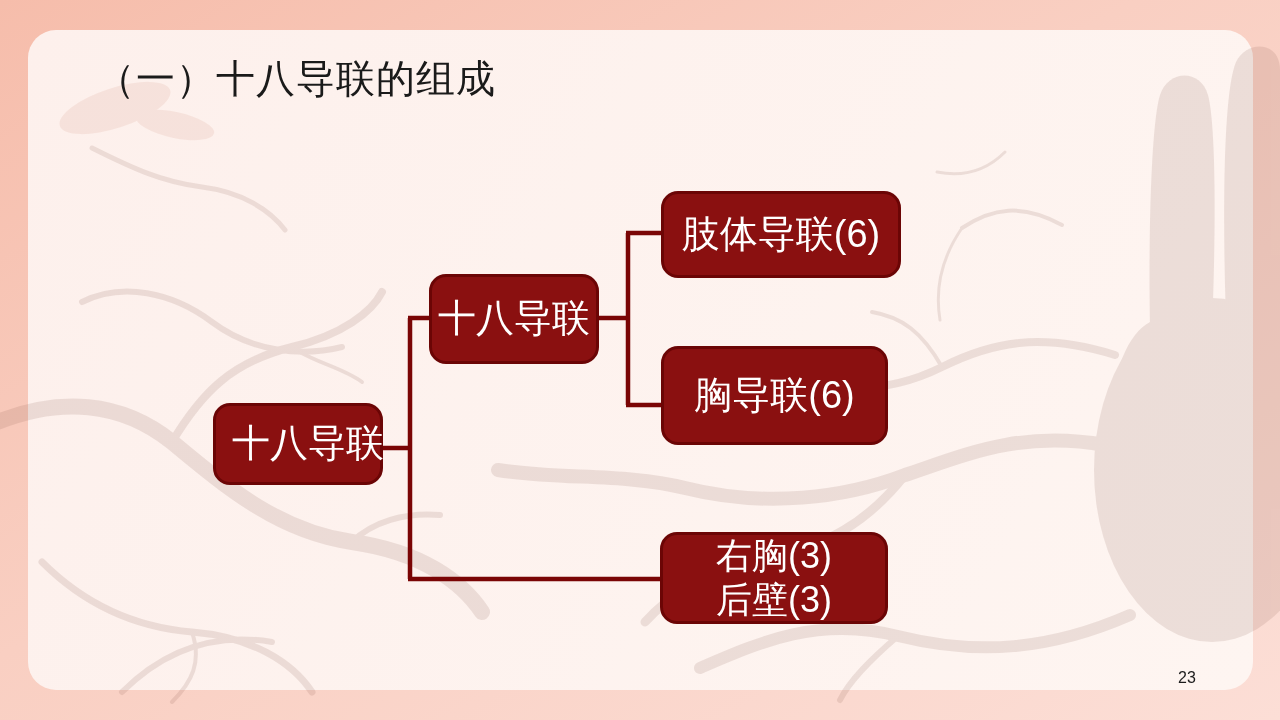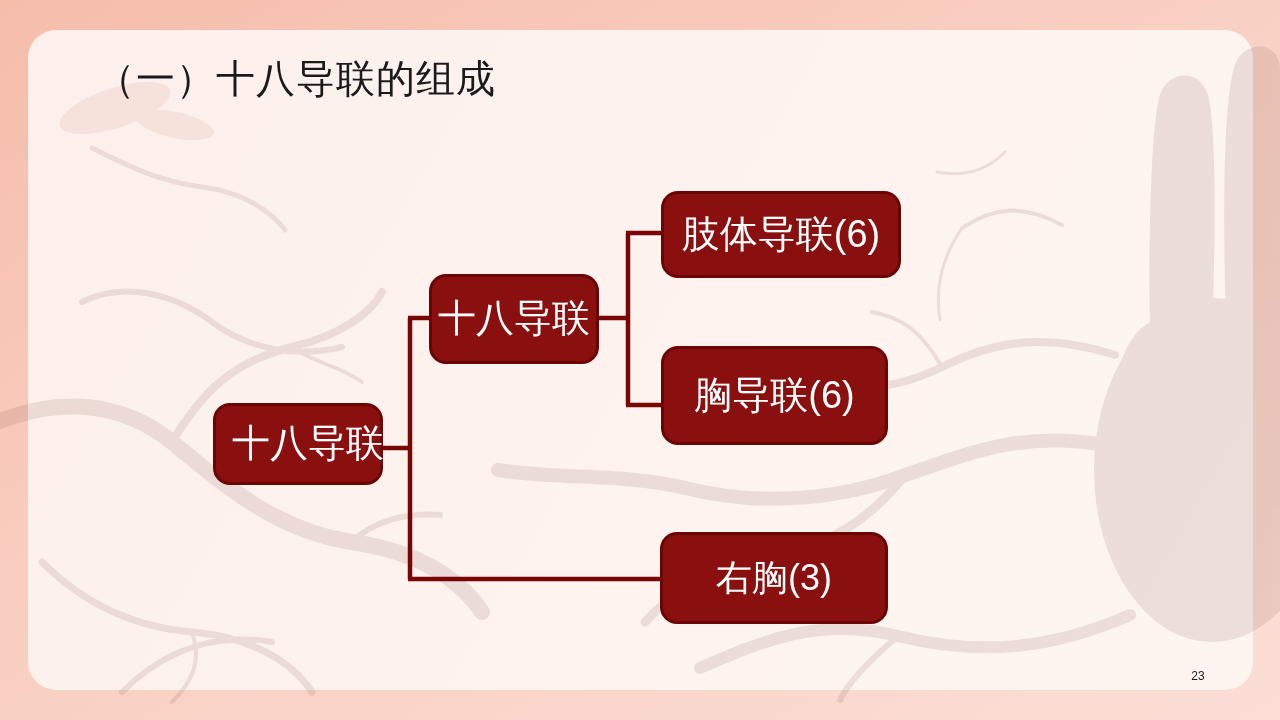--- a/index.html
+++ b/index.html
@@ -58,22 +58,21 @@
   .node-root   { left: 213px; top: 403px; width: 170px; height: 82px; padding-left: 20px; }
   .node-twelve { left: 429px; top: 274px; width: 170px; height: 90px; }
   .node-limb   { left: 661px; top: 191px; width: 240px; height: 87px; }
   .node-chest  { left: 661px; top: 346px; width: 227px; height: 99px; }
   .node-rcpw   { left: 660px; top: 532px; width: 228px; height: 92px; font-size: 36px; line-height: 1.22; text-align: right; }
 
   .page-number {
     position: absolute;
     left: 1178px; top: 669px;
     width: 40px;
-    text-align: center;
-    font-size: 12px;
+    font-size: 16px;
     color: #1c1c1c;
   }
 </style>
 </head>
 <body>
 
 <div class="stage">
 
   <div class="card"></div>
 
@@ -139,17 +138,18 @@
   <div class="node node-limb">
     <span>肢体导联(6)</span>
   </div>
 
   <div class="node node-chest">
     <span>胸导联(6)</span>
   </div>
 
   <div class="node node-rcpw">
     <span>右胸(3)</span>
+    <span>后壁(3)</span>
   </div>
 
   <div class="page-number">23</div>
 
 </div>
 
 </body></html>

